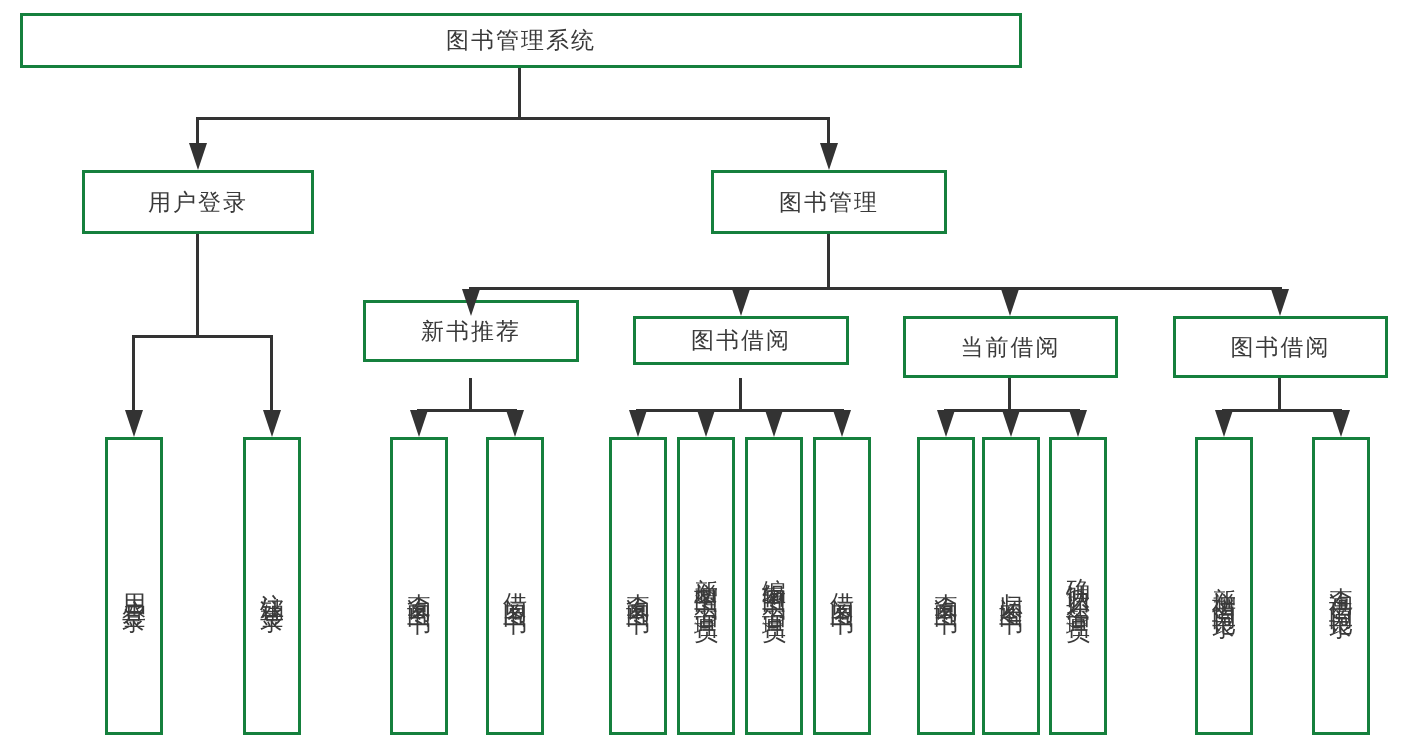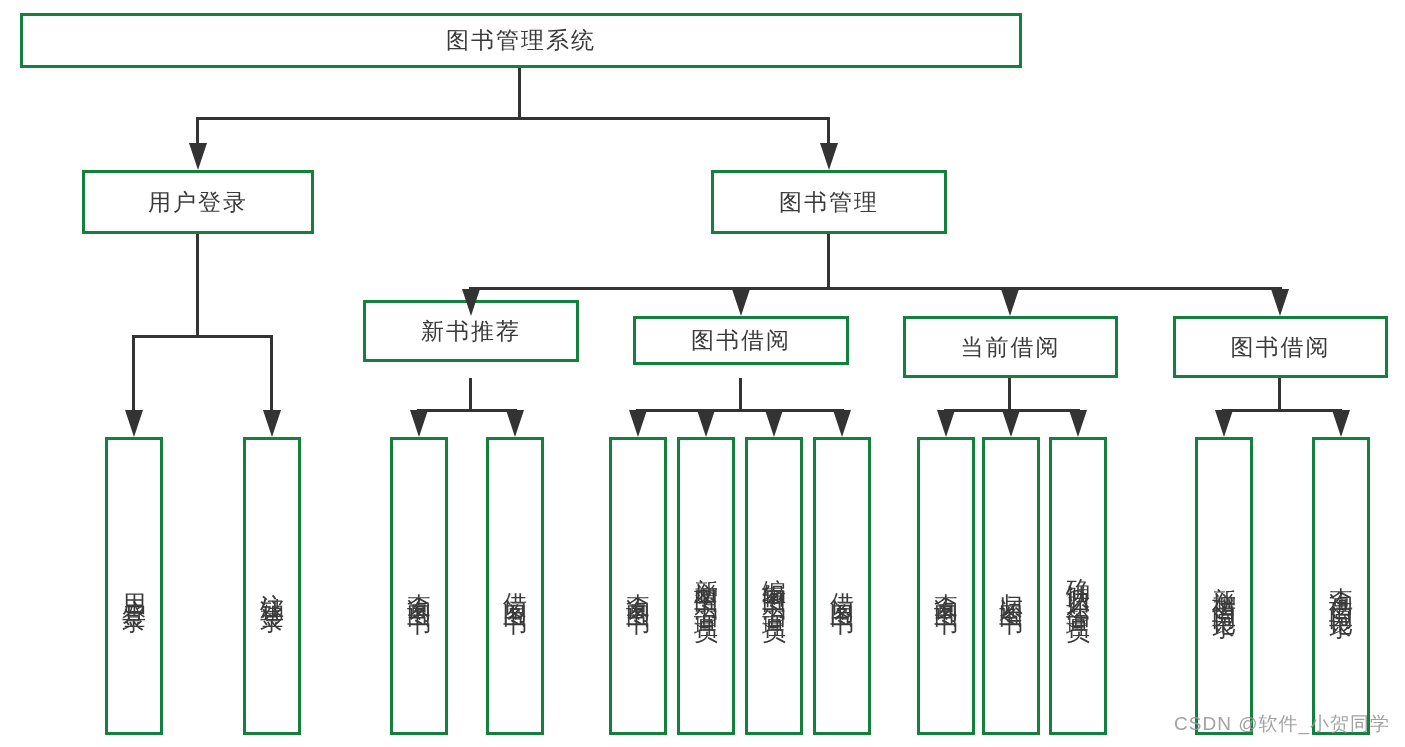--- a/index.html
+++ b/index.html
@@ -162,15 +162,14 @@
   <div class="seg" style="left:944px;top:409px;width:136px;height:3px;"></div>
   <div class="arrow" style="left:937px;top:410px;"></div>
   <div class="arrow" style="left:1002px;top:410px;"></div>
   <div class="arrow" style="left:1069px;top:410px;"></div>
 
   <div class="seg" style="left:1278px;top:378px;width:3px;height:33px;"></div>
   <div class="seg" style="left:1222px;top:409px;width:120px;height:3px;"></div>
   <div class="arrow" style="left:1215px;top:410px;"></div>
   <div class="arrow" style="left:1332px;top:410px;"></div>
 
-  <div class="watermark">CSDN @软件_小贺同学</div>
 
 </div>
 
 </body></html>

